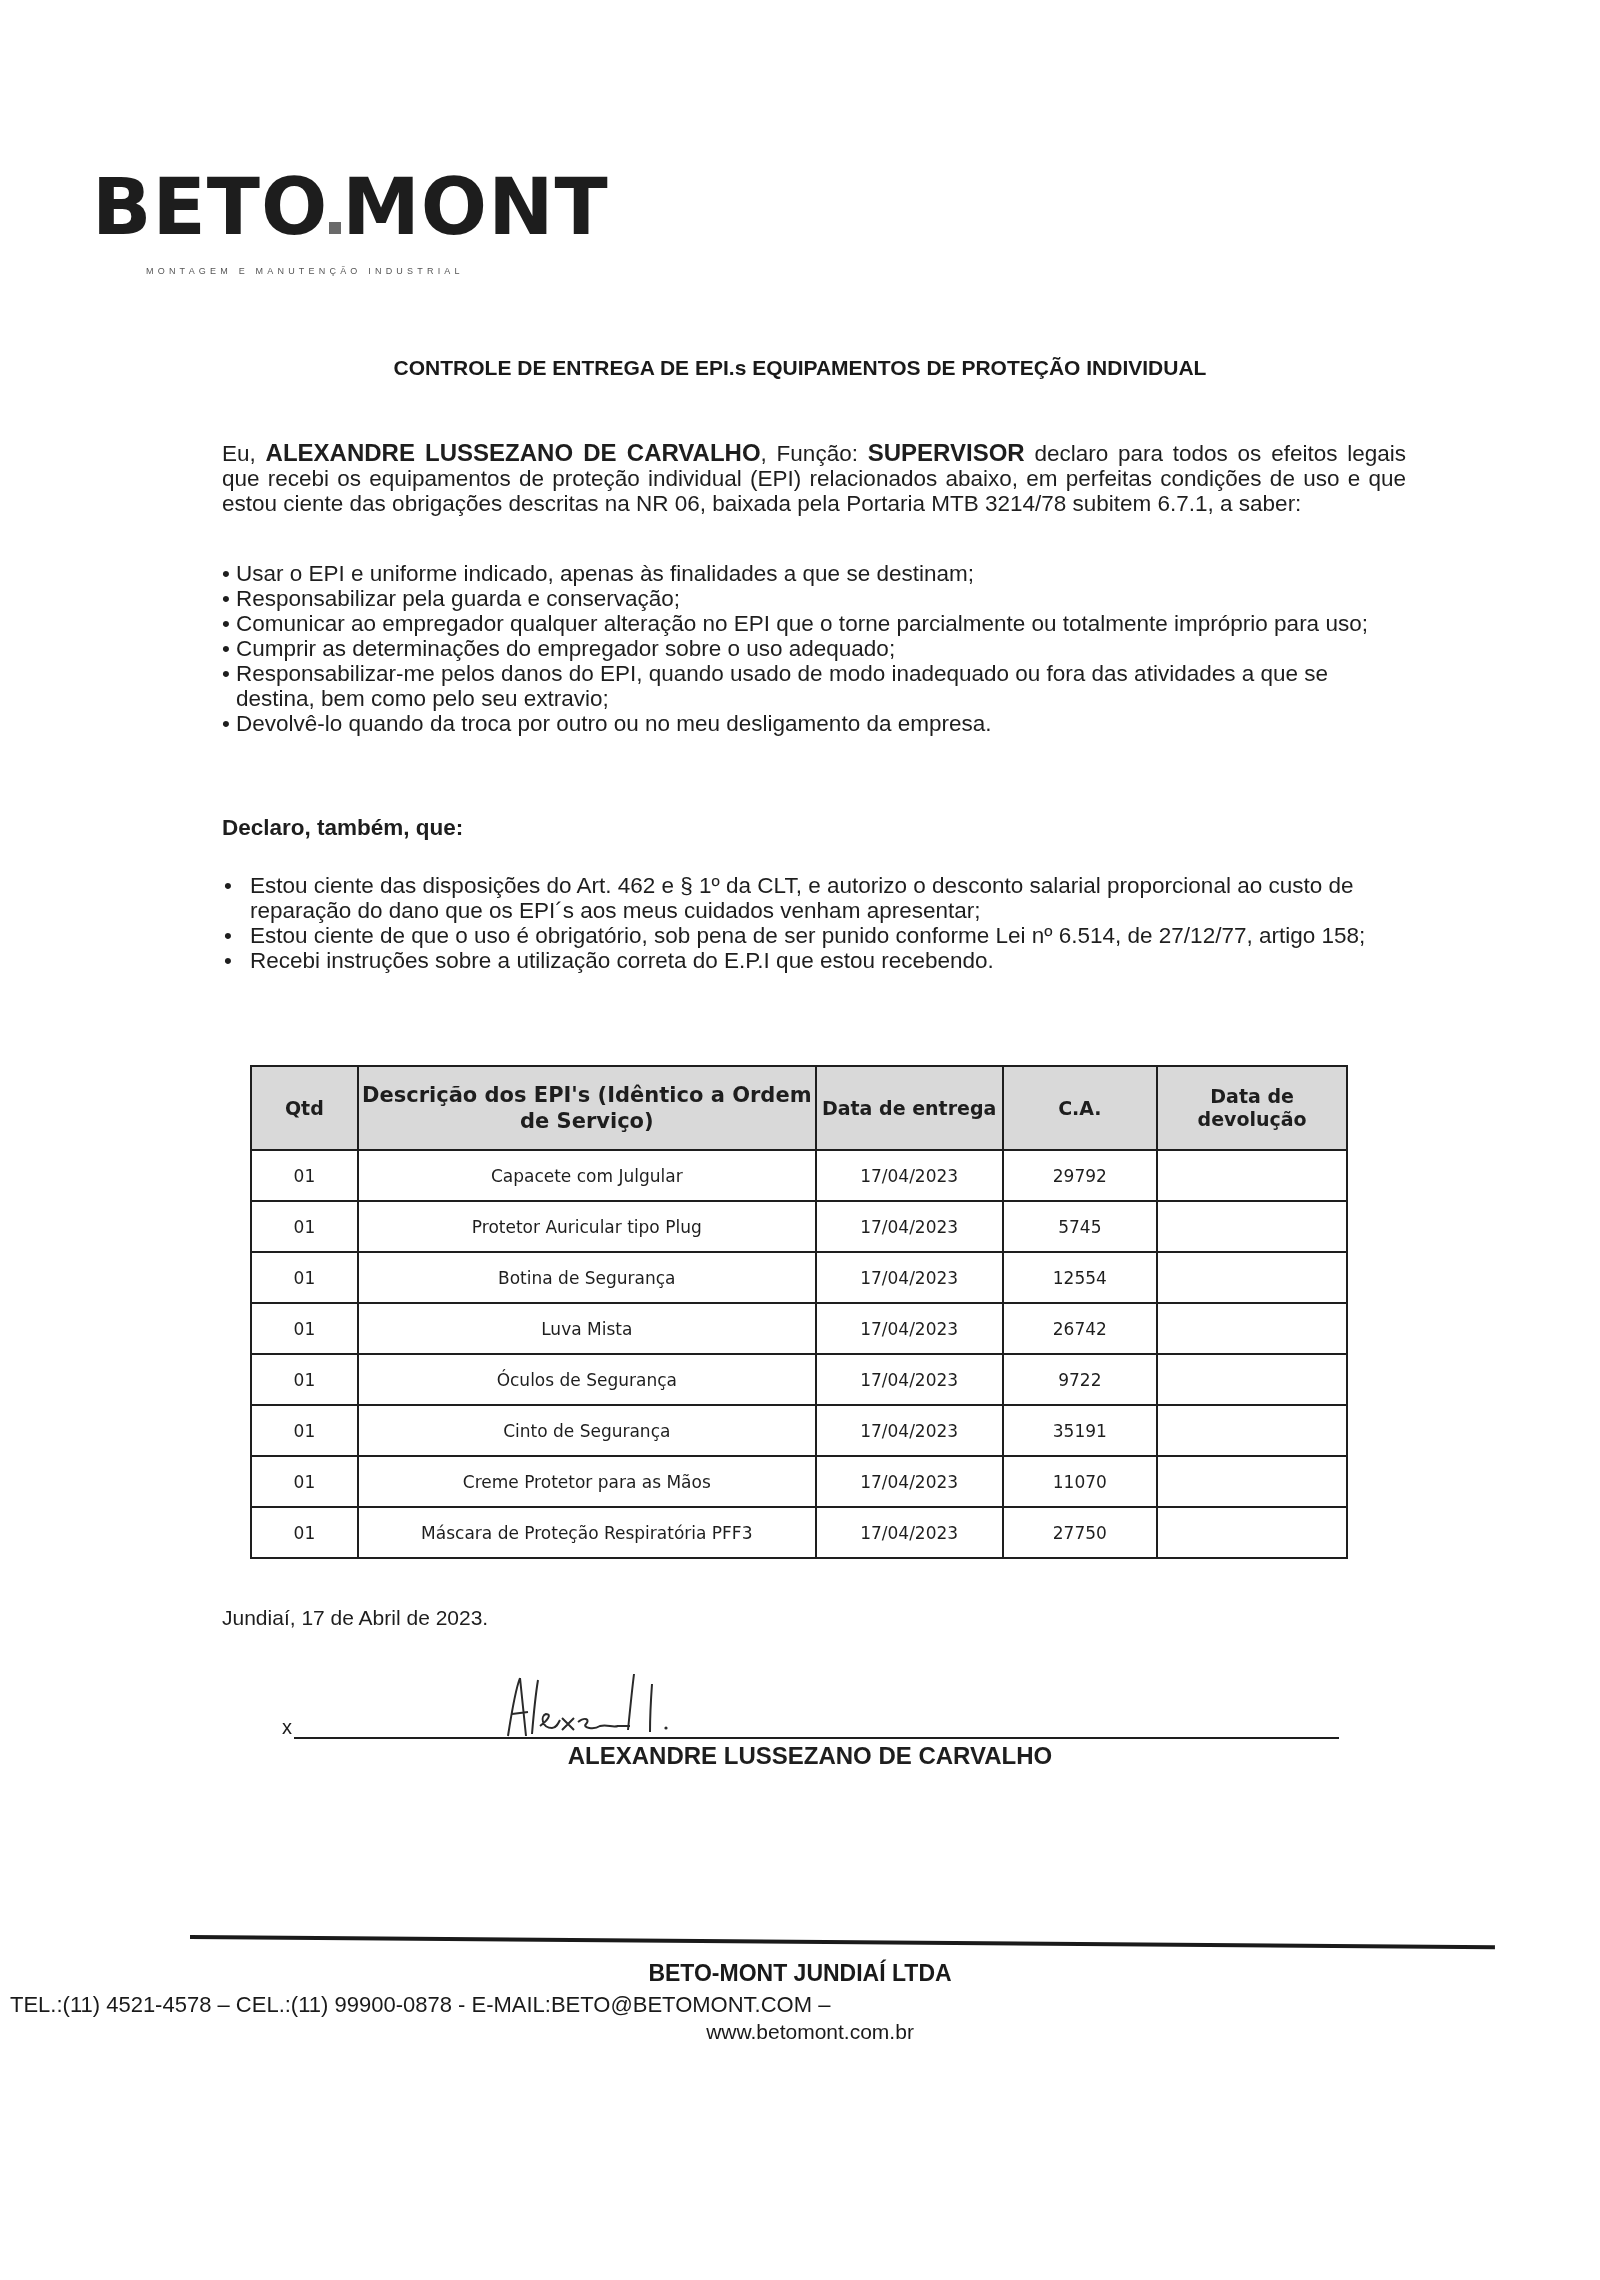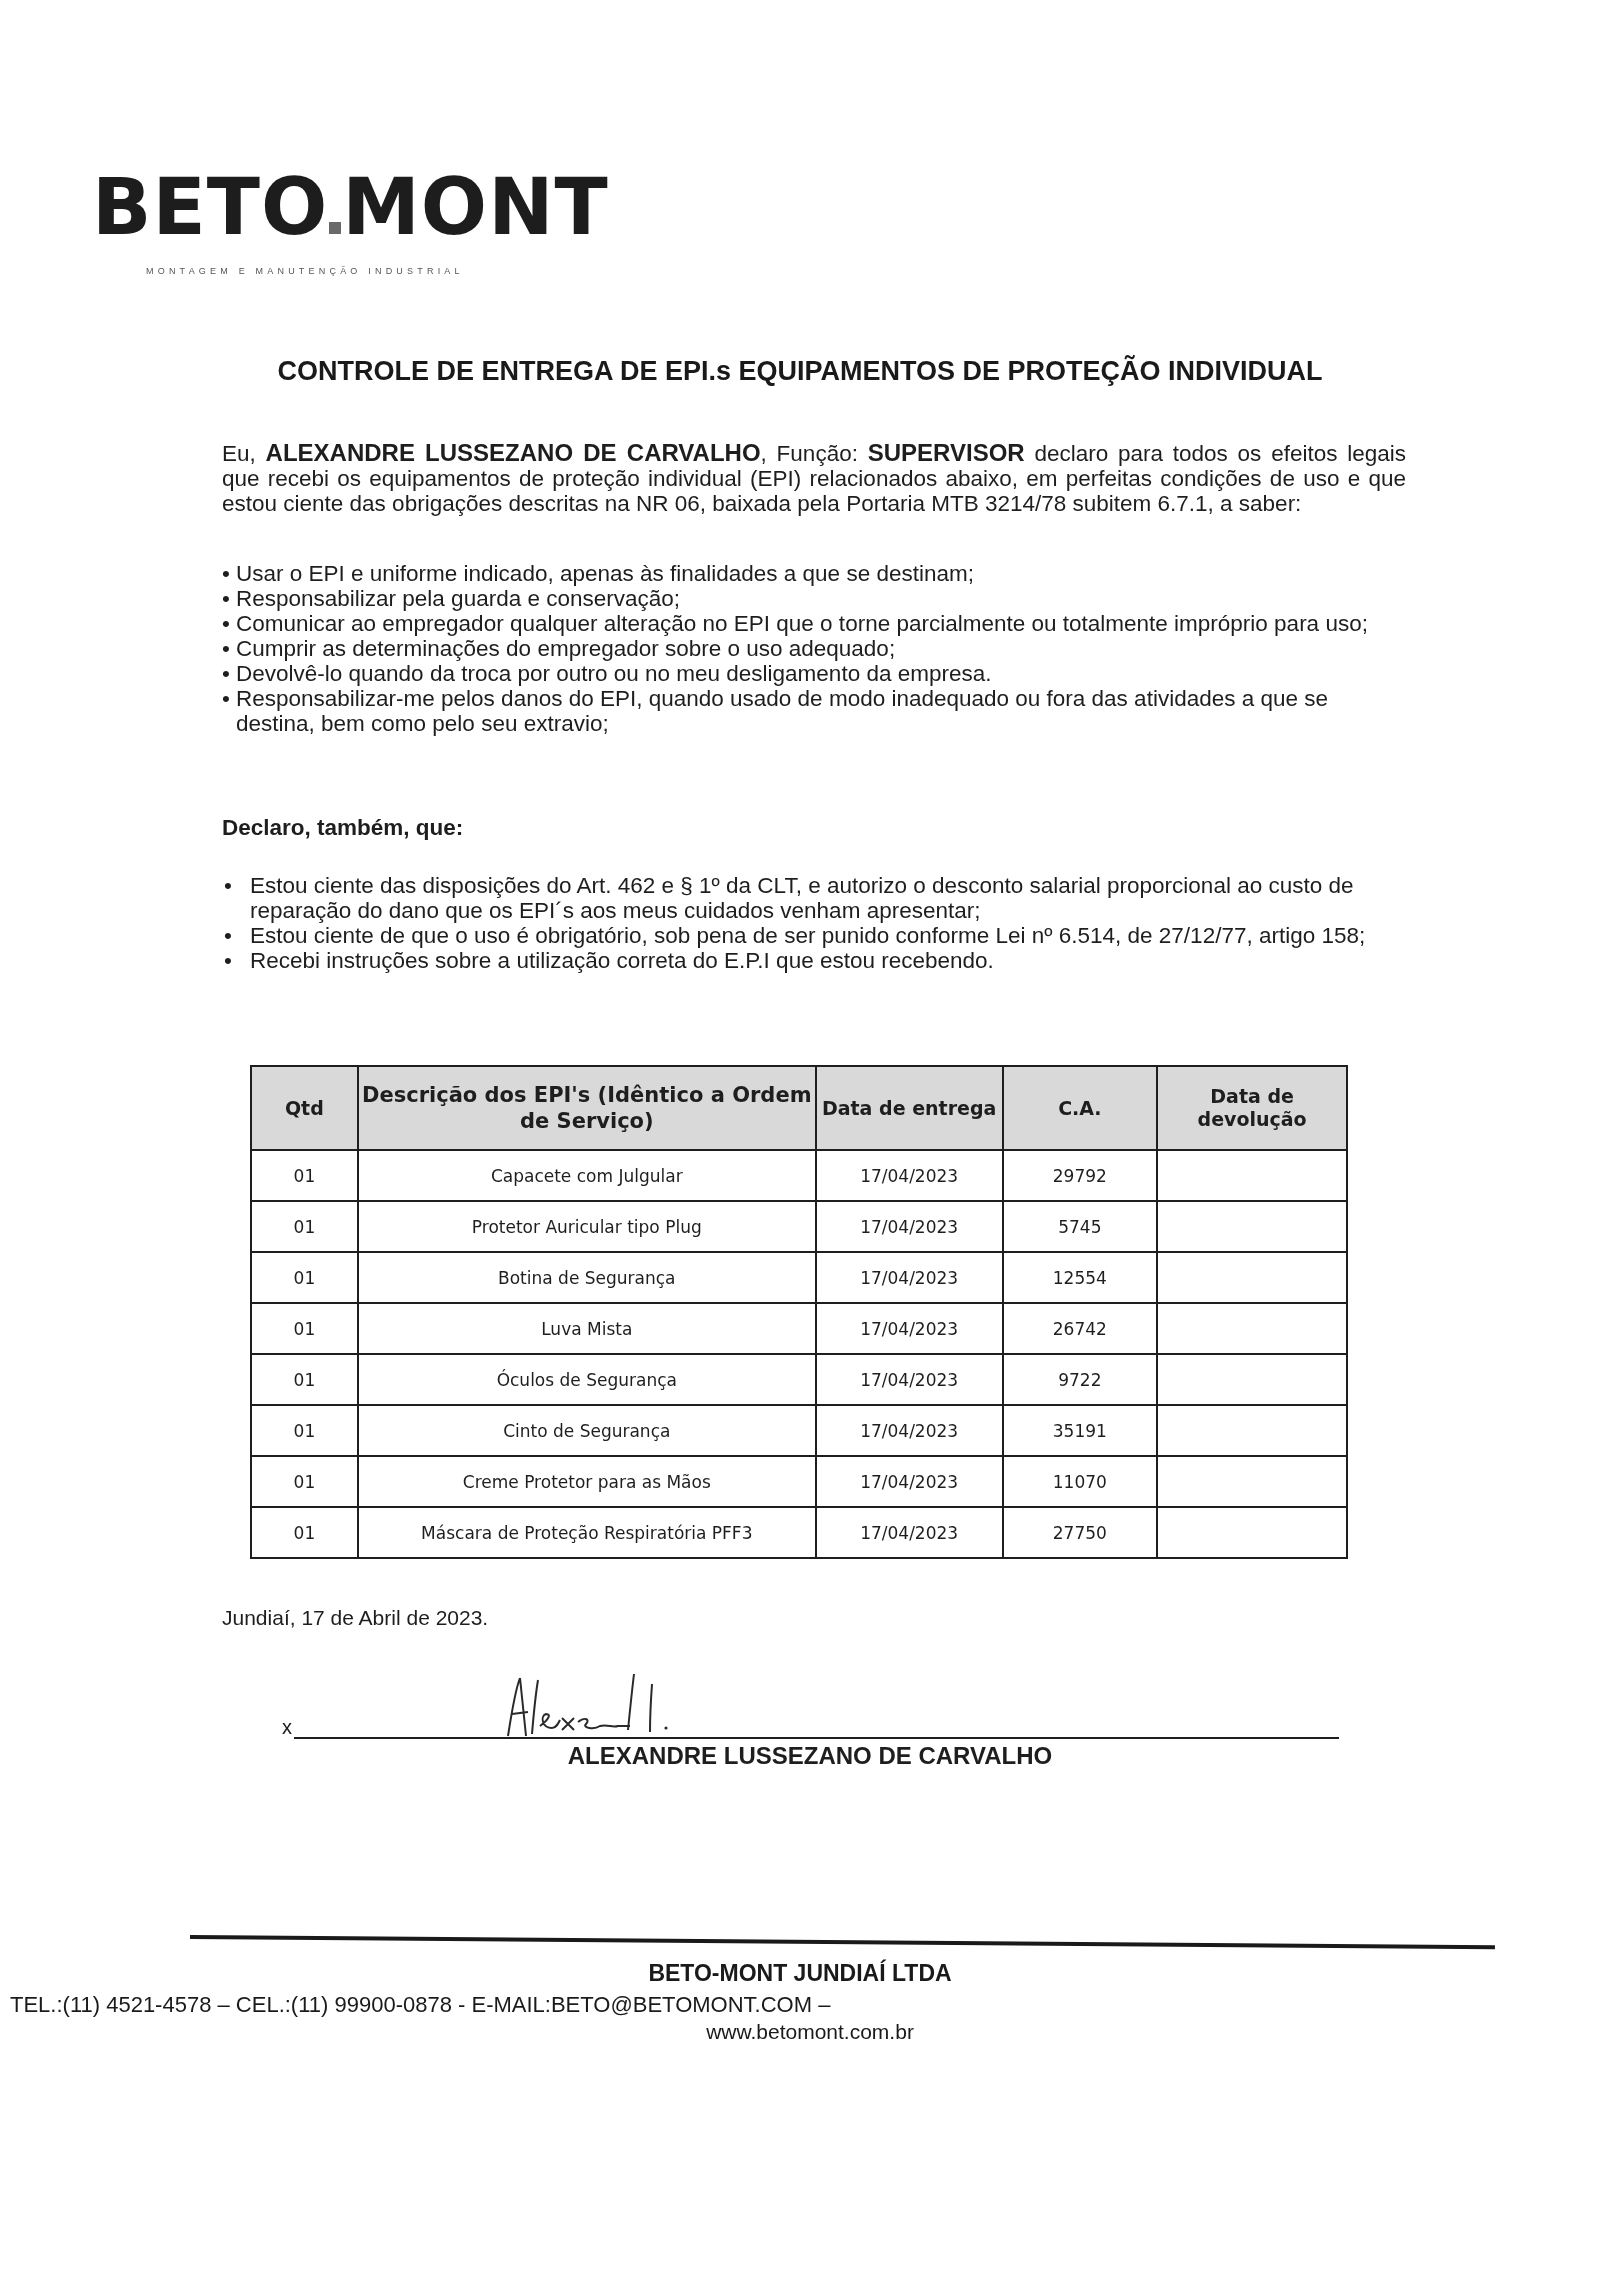--- a/index.html
+++ b/index.html
@@ -4,21 +4,21 @@
 <style>
   html, body { margin: 0; padding: 0; background: #ffffff; }
   body { width: 1600px; height: 2280px; position: relative; overflow: hidden; color: #1a1a1a; font-family: "Liberation Sans", sans-serif; }
   .abs { position: absolute; }
 
   
   .logo { left: 92px; top: 168px; font-family: "DejaVu Sans", sans-serif; font-weight: bold; font-size: 78px; letter-spacing: 1px; color: #1d1d1d; line-height: 1; }
   .logo .dot { display: inline-block; width: 12px; height: 12px; background: #6a6a6a; margin: 0 1px; vertical-align: baseline; }
   .logo-sub { left: 146px; top: 266px; font-size: 9px; letter-spacing: 4.2px; color: #555; font-family: Liberation Sans, sans-serif; }
 
-  .title { left: 0; width: 1600px; top: 356px; text-align: center; font-size: 27px; font-weight: bold; color: #1a1a1a; }
+  .title { left: 0; width: 1600px; top: 356px; text-align: center; font-size: 21px; font-weight: bold; color: #1a1a1a; }
 
   .para { left: 222px; width: 1184px; top: 440px; font-size: 22.5px; line-height: 25px; text-align: justify; color: #1e1e1e; }
   .para .b { font-weight: bold; font-size: 24px; }
 
   .list { left: 222px; width: 1184px; font-size: 22.5px; line-height: 25px; color: #1e1e1e; }
   .list1 { top: 561px; }
   .list .li { position: relative; padding-left: 14px; }
   .list .li::before { content: "•"; position: absolute; left: 0; top: 0; }
 
   .declaro { left: 222px; top: 815px; font-size: 22.5px; font-weight: bold; color: #1e1e1e; }
@@ -63,22 +63,22 @@
 
 <div class="abs para">
   <span>Eu, </span><span class="b">ALEXANDRE LUSSEZANO DE CARVALHO</span><span>, Função: </span><span class="b">SUPERVISOR</span><span> declaro para todos os efeitos legais que recebi os equipamentos de proteção individual (EPI) relacionados abaixo, em perfeitas condições de uso e que estou ciente das obrigações descritas na NR 06, baixada pela Portaria MTB 3214/78 subitem 6.7.1, a saber:</span>
 </div>
 
 <div class="abs list list1">
   <div class="li">Usar o EPI e uniforme indicado, apenas às finalidades a que se destinam;</div>
   <div class="li">Responsabilizar pela guarda e conservação;</div>
   <div class="li">Comunicar ao empregador qualquer alteração no EPI que o torne parcialmente ou totalmente impróprio para uso;</div>
   <div class="li">Cumprir as determinações do empregador sobre o uso adequado;</div>
+  <div class="li">Responsabilizar-me pelos danos do EPI, quando usado de modo inadequado ou fora das atividades a que se destina, bem como pelo seu extravio;</div>
   <div class="li">Devolvê-lo quando da troca por outro ou no meu desligamento da empresa.</div>
-  <div class="li">Responsabilizar-me pelos danos do EPI, quando usado de modo inadequado ou fora das atividades a que se destina, bem como pelo seu extravio;</div>
 </div>
 
 <div class="abs declaro">Declaro, também, que:</div>
 <div class="abs list list2">
   <div class="li">Estou ciente das disposições do Art. 462 e § 1º da CLT, e autorizo o desconto salarial proporcional ao custo de reparação do dano que os EPI´s aos meus cuidados venham apresentar;</div>
   <div class="li">Estou ciente de que o uso é obrigatório, sob pena de ser punido conforme Lei nº 6.514, de 27/12/77, artigo 158;</div>
   <div class="li">Recebi instruções sobre a utilização correta do E.P.I que estou recebendo.</div>
 </div>
 
 <table class="abs epi-table">

